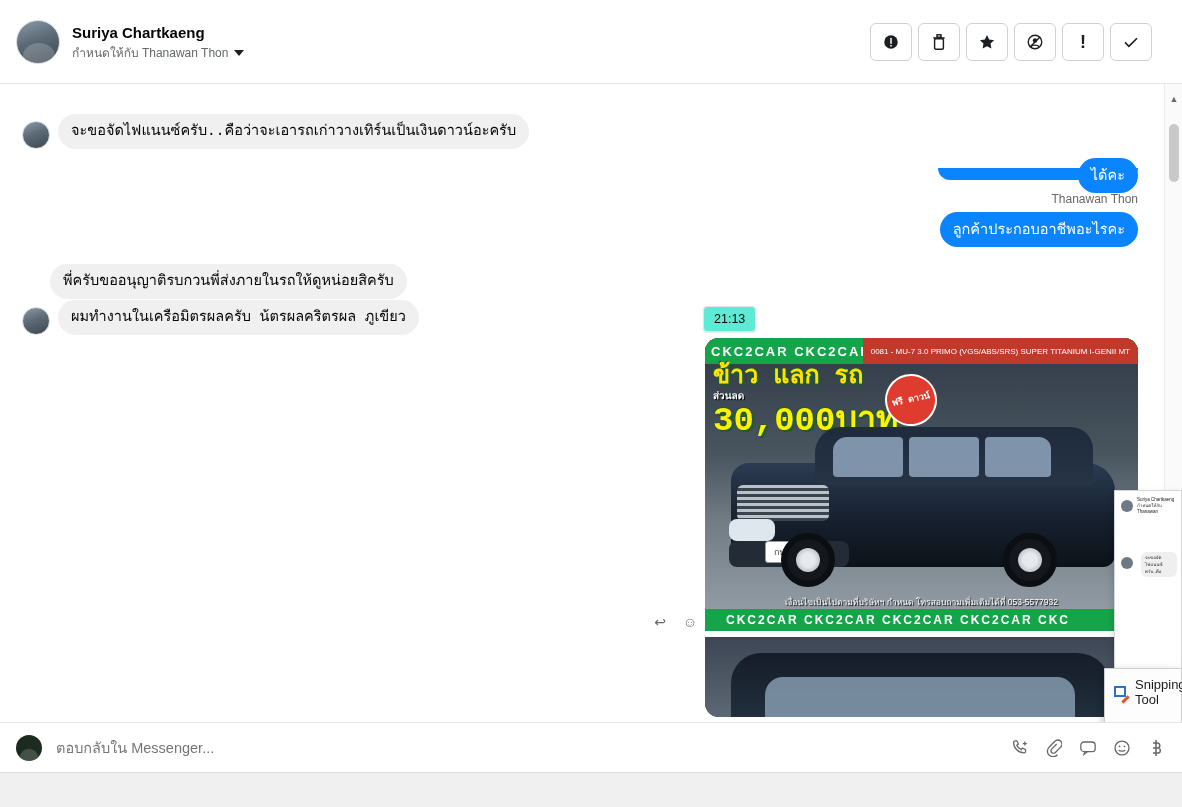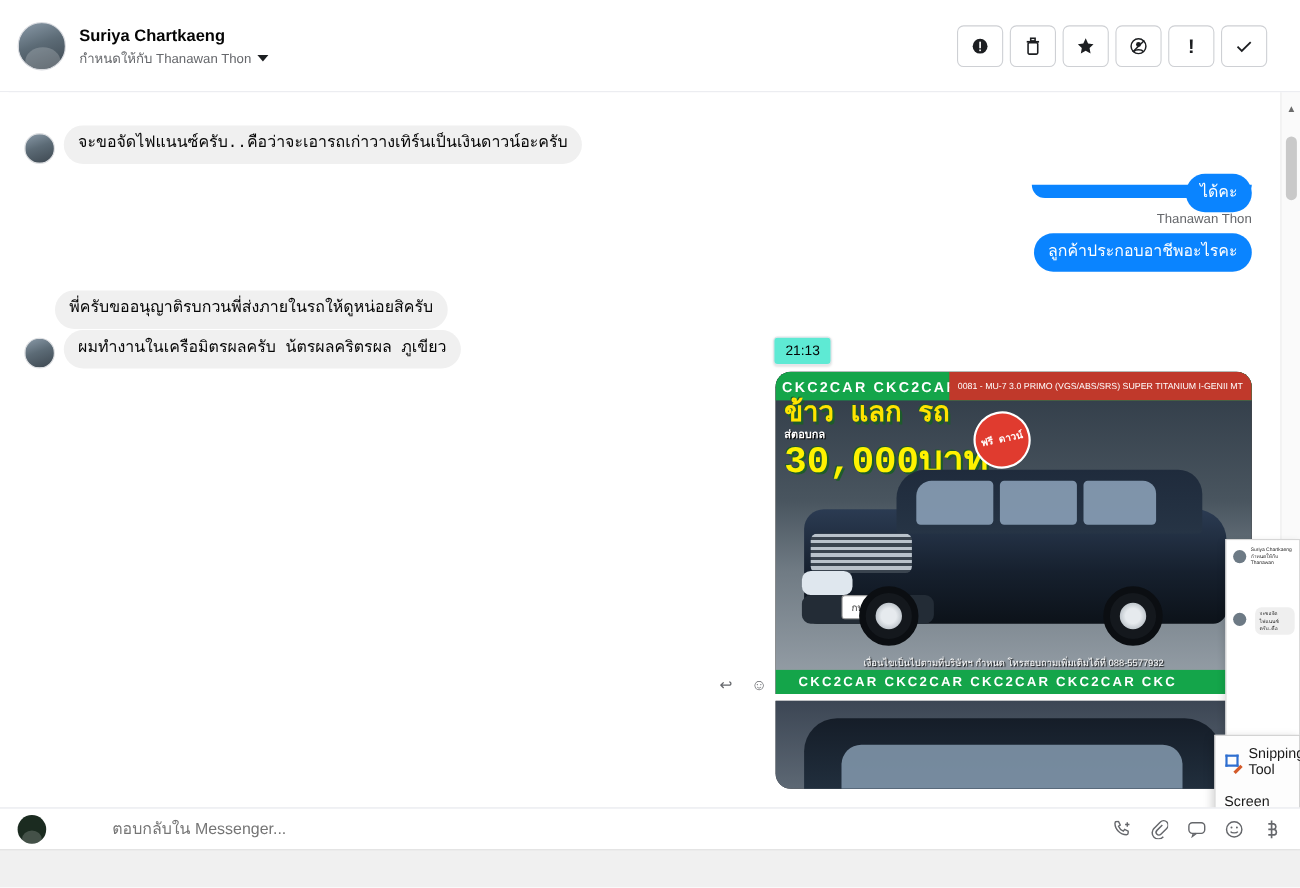--- a/index.html
+++ b/index.html
@@ -419,27 +419,26 @@
     width: 10px; height: 58px;
     background: #c9c9c9;
     border-radius: 5px;
     cursor: pointer;
   }
 
   
   .composer {
     position: absolute;
     left: 0; bottom: 35px;
-    width: 1182px; height: 38px;
+    width: 1182px; height: 50px;
     background: #fff;
     border-top: 1px solid #e4e6eb;
     display: flex;
     align-items: center;
     padding: 16px 16px;
-    gap: 46px;
   }
   .composer-avatar {
     width: 26px; height: 26px;
     border-radius: 50%;
     background: #1b2b20;
     flex: 0 0 auto;
     position: relative;
     overflow: hidden;
   }
   .composer-avatar::after {
@@ -654,40 +653,40 @@
 
   <div class="attach">
     <div class="car-scene">
       <div class="banner-top">
         <span>CKC2CAR CKC2CAR</span>
         <span class="redbox">0081 - MU-7 3.0 PRIMO (VGS/ABS/SRS) SUPER TITANIUM I-GENII MT</span>
       </div>
 
       <div class="promo">
         <div class="l1">ข้าว แลก รถ</div>
-        <div class="l3">ส่ตอบกล</div>
+        <div class="l3">ส่วนลด</div>
         <div class="l2">30,000บาท</div>
         <div class="sticker">ฟรี ดาวน์</div>
       </div>
 
       <div class="car">
         <div class="body"></div>
         <div class="cabin"></div>
         <div class="win w1"></div>
         <div class="win w2"></div>
         <div class="win w3"></div>
         <div class="grille"></div>
         <div class="lamp lampL"></div>
         <div class="bumper"></div>
         <div class="plate">กษ 9662</div>
         <div class="wheel wheelF"></div>
         <div class="wheel wheelR"></div>
       </div>
 
-      <div class="img-footnote">เงื่อนไขเป็นไปตามที่บริษัทฯ กำหนด โทรสอบถามเพิ่มเติมได้ที่ 088-5577932</div>
+      <div class="img-footnote">เงื่อนไขเป็นไปตามที่บริษัทฯ กำหนด โทรสอบถามเพิ่มเติมได้ที่ 053-5577932</div>
       <div class="banner-bottom">CKC2CAR  CKC2CAR  CKC2CAR  CKC2CAR  CKC</div>
     </div>
   </div>
 
   <div class="attach2">
     <div class="car-scene2">
       <div class="roof"></div>
       <div class="glass"></div>
     </div>
   </div>

